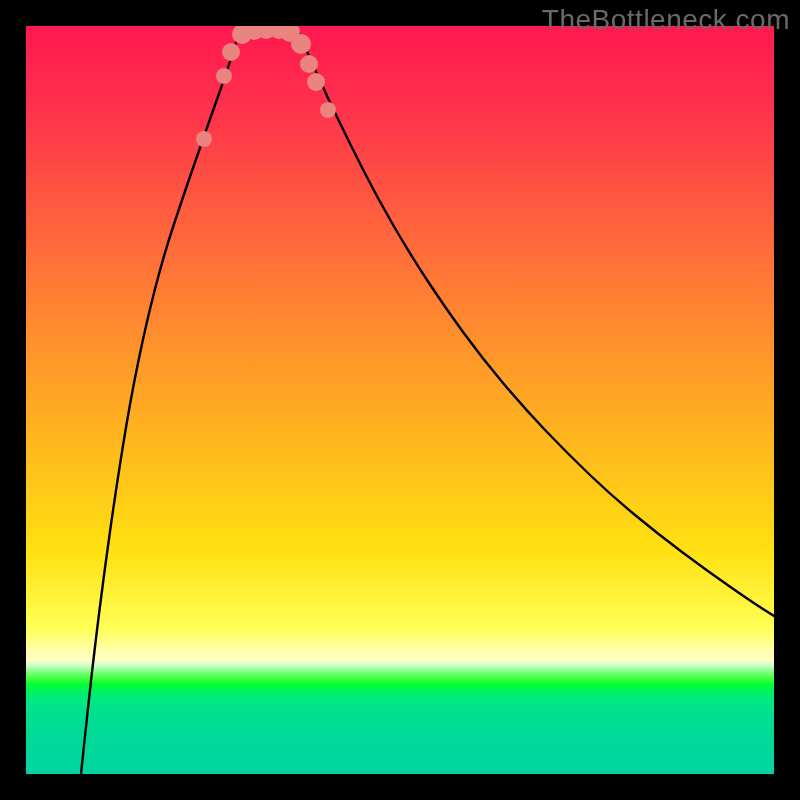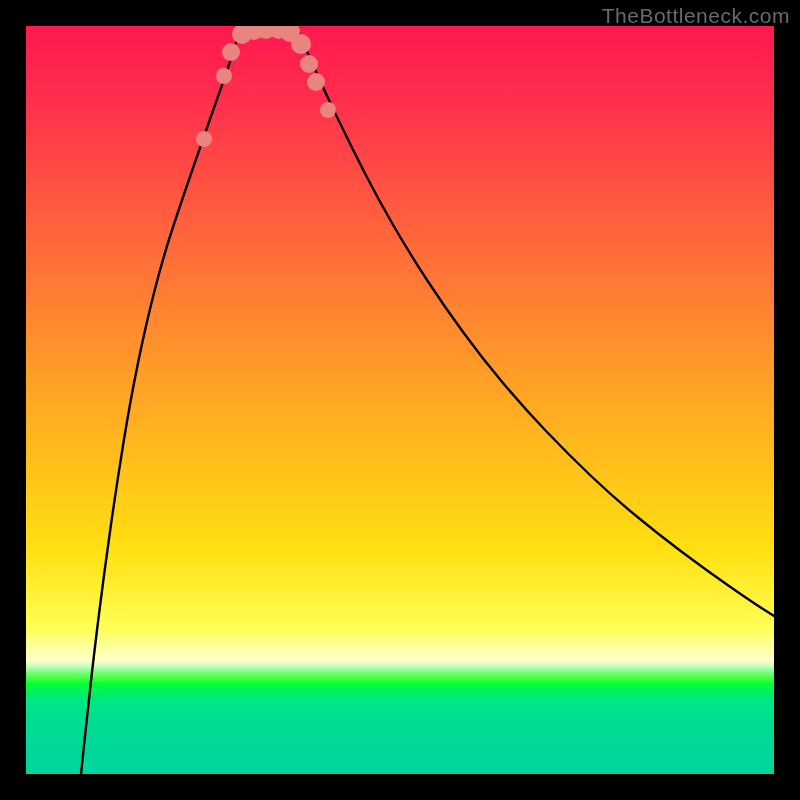--- a/index.html
+++ b/index.html
@@ -30,21 +30,21 @@
       #00e880 90.0%,
       #00e090 92.0%,
       #00d89a 96.0%,
       #00d5a0 100%);
   }
   .watermark {
     position: absolute;
     top: 4px;
     right: 10px;
     color: #6a6a6a;
-    font-size: 21px;
+    font-size: 28px;
     font-weight: 400;
     letter-spacing: 0.5px;
   }
   svg.curve { position: absolute; left: 26px; top: 26px; }
 </style>
 </head>
 <body>
 
 <div class="frame"></div>
 

